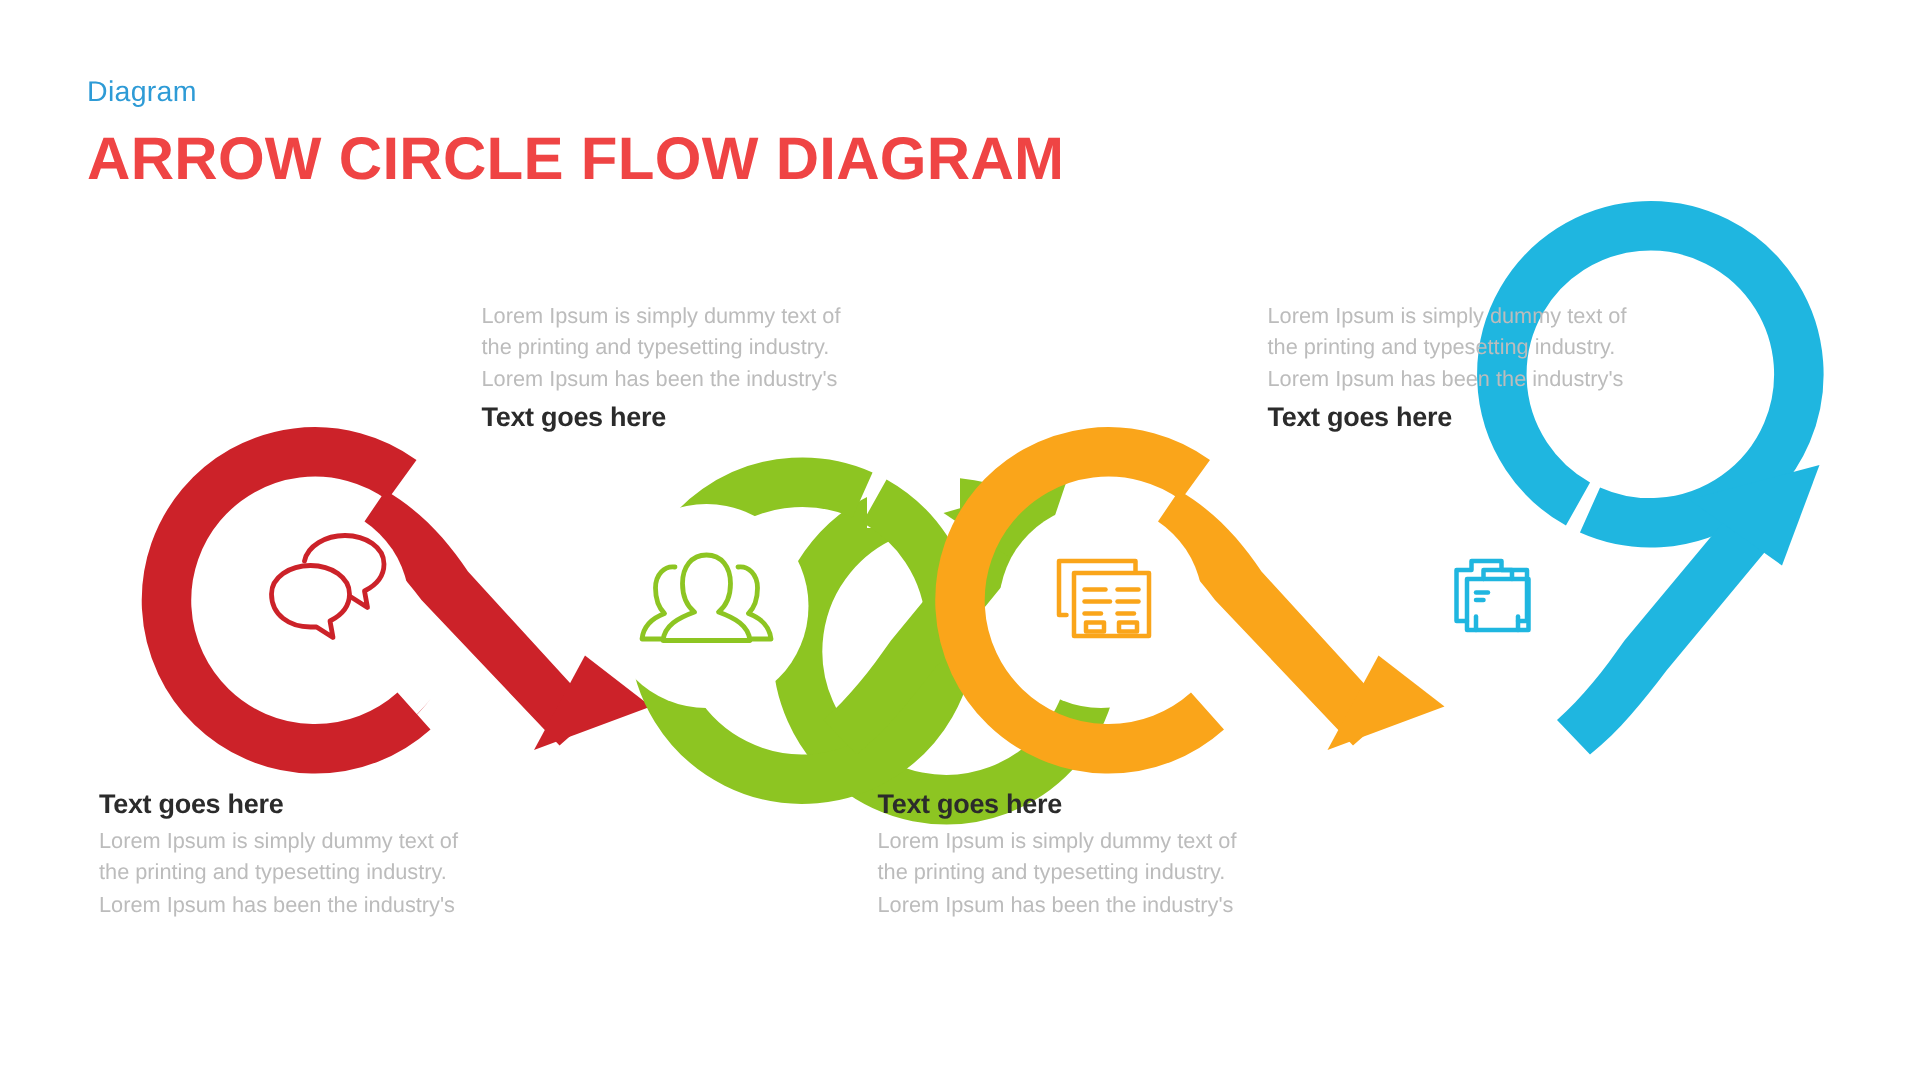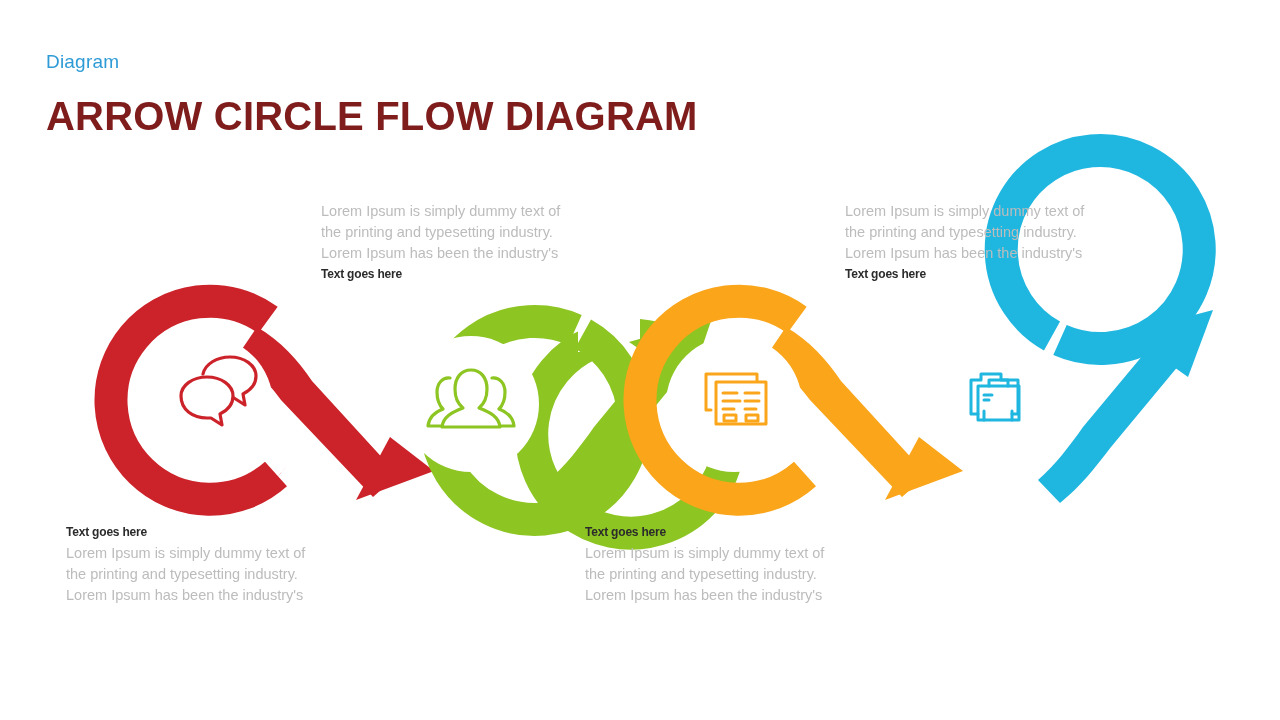--- a/index.html
+++ b/index.html
@@ -18,36 +18,36 @@
     position: absolute;
     inset: 0;
     width: 1280px;
     height: 720px;
     background: #ffffff;
   }
 
   
   .header {
     position: absolute;
-    left: 46px;
+    left: 58px;
     top: 52px;
   }
   .kicker {
     font-size: 19px;
     color: #2e9bd6;
     letter-spacing: 0.2px;
     line-height: 1.1;
     font-weight: 400;
     white-space: nowrap;
   }
   .title {
-    margin-top: 20px;
+    margin-top: 10px;
     font-size: 40px;
     font-weight: bold;
-    color: #7f1d1d;
+    color: #ef4444;
     letter-spacing: 0.2px;
     line-height: 1.15;
     white-space: nowrap;
   }
 
   
   .diagram {
     position: absolute;
     left: 0;
     top: 0;
@@ -64,21 +64,21 @@
     width: 300px;
     text-align: left;
   }
   .caption .body {
     font-size: 14.5px;
     line-height: 1.46;
     color: #bcbcbc;
     font-weight: 400;
   }
   .caption .heading {
-    font-size: 12px;
+    font-size: 18px;
     font-weight: bold;
     color: #2b2b2b;
     letter-spacing: -0.2px;
     line-height: 1.4;
   }
   .caption.above .heading { margin-top: 2px; }
   .caption.below .body { margin-top: 2px; }
 
   .cap-1 { left: 66px;  top: 524px; }
   .cap-2 { left: 321px; top: 201px; }

